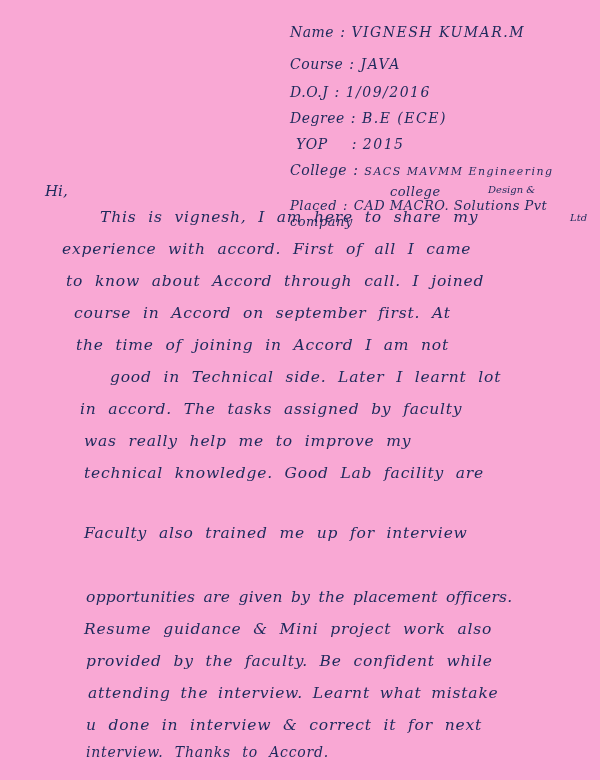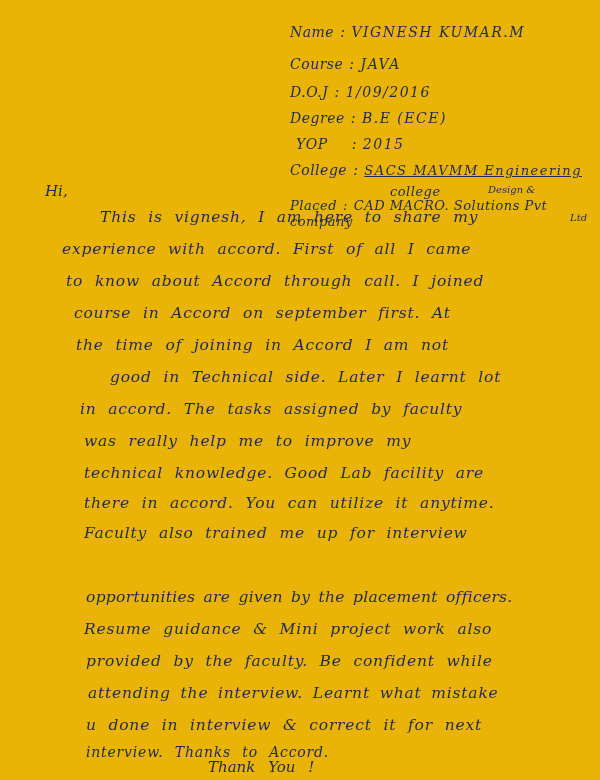--- a/index.html
+++ b/index.html
@@ -13,21 +13,21 @@
       position: relative;
       overflow: hidden;
       font-family: "DejaVu Serif", serif;
       font-style: italic;
       color: #1d2a5c;
     }
     .page {
       position: absolute;
       left: 0; top: 0;
       width: 600px; height: 780px;
-      background: #eab308;
+      background: #f9a8d4;
     }
     .details {
       position: absolute;
       left: 290px;
       top: 18px;
       width: 305px;
     }
     .detail-row {
       position: absolute;
       left: 0;
@@ -87,21 +87,21 @@
     <div class="detail-row" style="top:66px;">
       <span class="detail-label">D.O.J</span><span class="detail-sep">:</span><span class="detail-value">1/09/2016</span>
     </div>
     <div class="detail-row" style="top:92px;">
       <span class="detail-label">Degree</span><span class="detail-sep">:</span><span class="detail-value">B.E (ECE)</span>
     </div>
     <div class="detail-row" style="top:118px; left:6px;">
       <span class="detail-label">YOP</span><span class="detail-sep" style="margin-left:24px;">:</span><span class="detail-value">2015</span>
     </div>
     <div class="detail-row" style="top:144px;">
-      <span class="detail-label">College</span><span class="detail-sep">:</span><span class="detail-value" style="font-size:13px;text-decoration:underline;">SACS MAVMM Engineering</span>
+      <span class="detail-label">College</span><span class="detail-sep">:</span><span class="detail-value" style="font-size:11px;">SACS MAVMM Engineering</span>
     </div>
     <div class="detail-row" style="top:166px; left:100px; font-size:13px;">college</div>
 
     <div class="small-note" style="top:166px; left:198px;">Design &amp;</div>
     <div class="detail-row" style="top:180px; font-size:13px;">
       <span class="detail-label">Placed</span><span class="detail-sep">:</span><span class="detail-value" style="letter-spacing:0.5px;">CAD MACRO. Solutions Pvt</span>
     </div>
     <div class="detail-row" style="top:196px; font-size:13px;">company</div>
     <div class="small-note" style="top:194px; left:280px;">Ltd</div>
   </div>
@@ -110,23 +110,21 @@
 
   <div class="body-line" style="left:100px; top:208px;">This is vignesh, I am here to share my</div>
   <div class="body-line" style="left:66px; top:272px;">to know about  Accord through call. I joined</div>
   <div class="body-line" style="left:62px; top:240px;">experience with accord. First of all I came</div>
   <div class="body-line" style="left:74px; top:304px;">course in Accord on september first. At</div>
   <div class="body-line" style="left:76px; top:336px;">the time of joining in Accord  I am not</div>
   <div class="body-line" style="left:78px; top:368px;margin-left:32px;">good in Technical side. Later I learnt lot</div>
   <div class="body-line" style="left:80px; top:400px;">in accord. The tasks assigned by faculty</div>
   <div class="body-line" style="left:84px; top:432px;">was really help me to improve my</div>
   <div class="body-line" style="left:84px; top:464px;">technical knowledge. Good Lab facility are</div>
-  <div class="body-line" style="left:84px; top:494px;">there in accord. You can utilize it anytime.</div>
   <div class="body-line" style="left:84px; top:524px;">Faculty also trained me up for interview</div>
   <div class="body-line" style="left:86px; top:588px; word-spacing:3px; letter-spacing:0.3px;">opportunities are given by the placement officers.</div>
   <div class="body-line" style="left:84px; top:620px;">Resume guidance &amp; Mini project work also</div>
   <div class="body-line" style="left:86px; top:652px;">provided by the faculty. Be confident while</div>
   <div class="body-line" style="left:88px; top:684px; word-spacing:4px;">attending the interview. Learnt what mistake</div>
   <div class="body-line" style="left:86px; top:716px;">u done in interview &amp; correct it for next</div>
   <div class="body-line" style="left:86px; top:744px; font-size:14px;">interview. Thanks to Accord.</div>
 
-  <div class="signoff" style="top:758px;">Thank You !</div>
 </div>
 
 </body></html>

